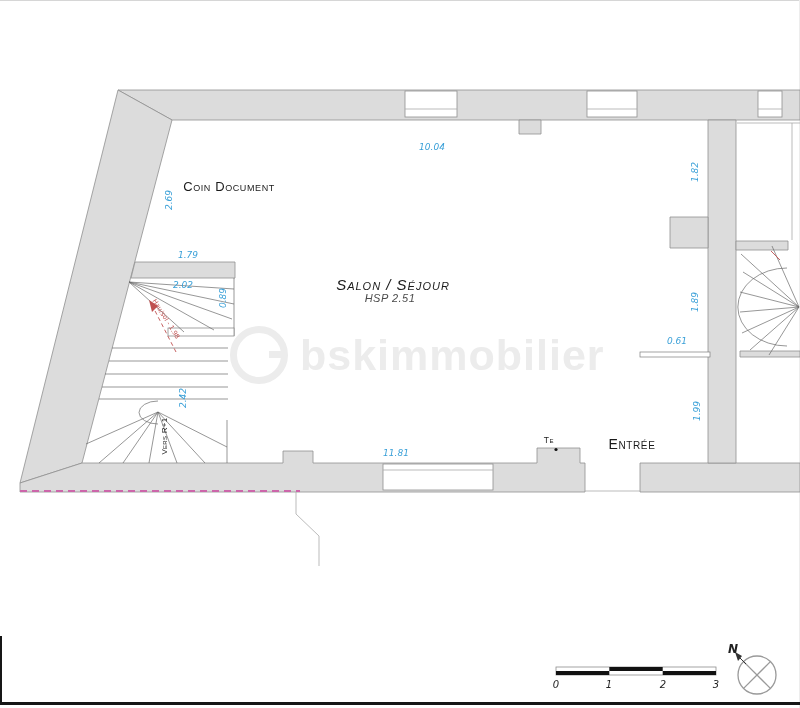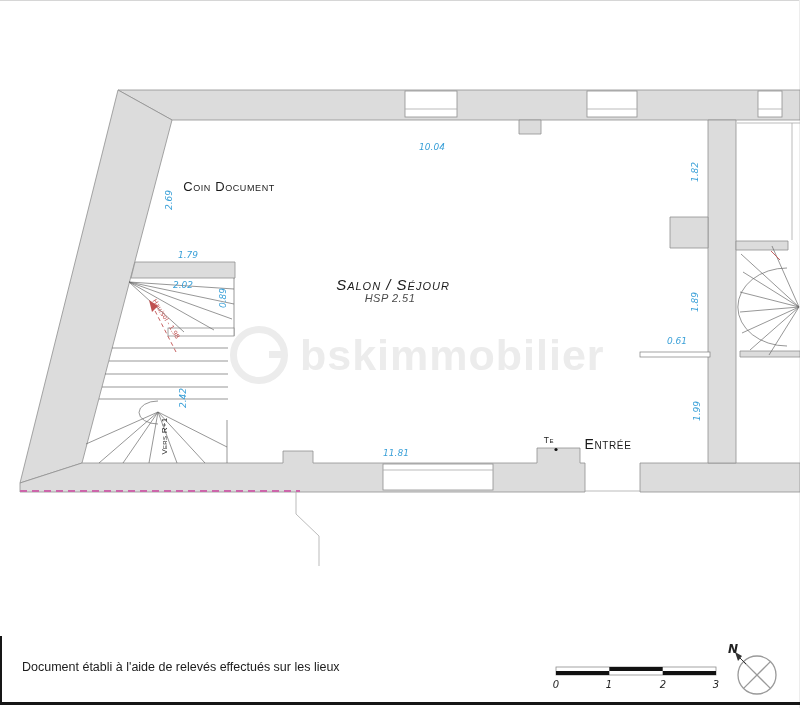--- a/index.html
+++ b/index.html
@@ -36,21 +36,21 @@
   
   .lbl{position:absolute;transform:translate(-50%,-50%);white-space:nowrap;}
   .dim{font-family:"DejaVu Sans",sans-serif;font-style:italic;font-size:9px;
        color:var(--dim-blue,#3aa0d8);}
   .dim.rot{transform:translate(-50%,-50%) rotate(-90deg);}
   .room{font-variant:small-caps;color:#1a1a1a;letter-spacing:0.6px;}
   .room.rot{transform:translate(-50%,-50%) rotate(-90deg);}
   #lbl-kitchen{font-size:13px;}
   #lbl-living{font-size:15px;letter-spacing:1px;}
   #lbl-hsp{font-size:11px;font-style:italic;color:#4a4a4a;letter-spacing:0.5px;}
-  #lbl-entrance{font-size:14px;}
+  #lbl-entrance{font-size:14px;margin-left:24px;}
   #lbl-te{font-size:8.5px;text-align:center;}
   #lbl-vers{font-size:8px;letter-spacing:0.3px;}
   #lbl-rednote{font-family:"DejaVu Sans",sans-serif;font-size:6.5px;color:var(--red-note,#c05050);
        transform:translate(-50%,-50%) rotate(58deg);}
   #lbl-cote{font-family:"Liberation Serif",serif;font-style:italic;font-size:31px;
        letter-spacing:2px;color:#111;}
   #footer-note{position:absolute;left:22px;top:656px;font-size:12.5px;color:#1c1c1c;line-height:22px;z-index:3;}
   .scale-num{font-family:"DejaVu Sans",sans-serif;font-style:italic;font-size:10px;color:#222;}
   #north-n{font-family:"DejaVu Sans",sans-serif;font-style:italic;font-weight:bold;font-size:12px;color:#222;}
 </style>
@@ -168,18 +168,17 @@
     <div class="lbl dim rot" style="left:697px;top:411px;">1.99</div>
 
     <div class="lbl scale-num" style="left:556px;top:684px;">0</div>
     <div class="lbl scale-num" style="left:609px;top:684px;">1</div>
     <div class="lbl scale-num" style="left:663px;top:684px;">2</div>
     <div class="lbl scale-num" style="left:716px;top:684px;">3</div>
     <div class="lbl" id="north-n" style="left:733px;top:649px;">N</div>
   </div>
 
   <div id="footer-note">
-    <div>Document établi à l'aide de relevés effectués sur les lieux</div>
   </div>
 
   <div class="bottom-frame"></div>
   <div class="left-frame"></div>
 </div>
 
 </body></html>

